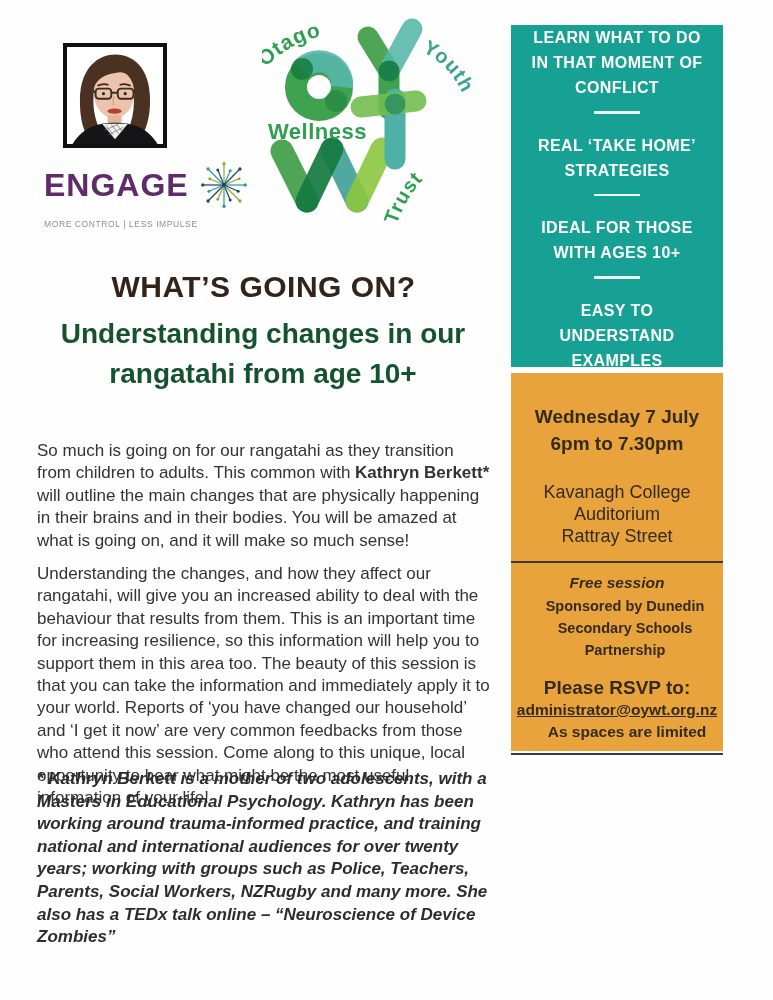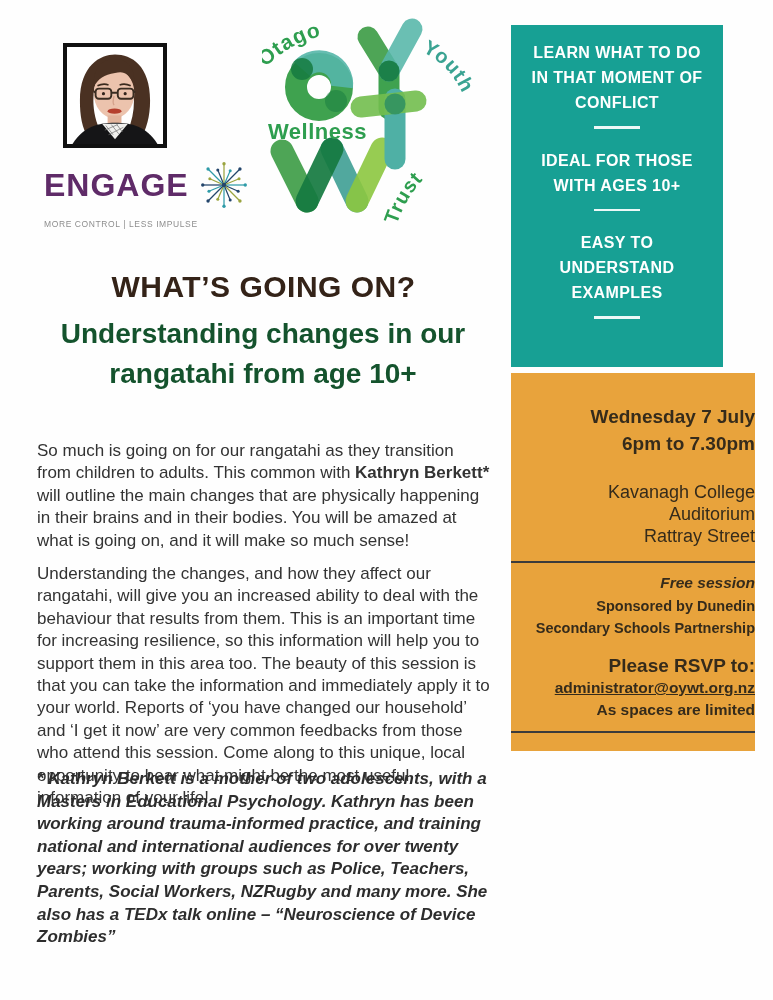--- a/index.html
+++ b/index.html
@@ -51,35 +51,35 @@
   .p2 { top:563px; }
   .footnote {
     position:absolute; left:37px; top:768px; width:458px;
     font-size:17px; line-height:22.6px; color:#2d2d2d;
     font-weight:bold; font-style:italic;
   }
 
   
   .teal-box {
     position:absolute; left:511px; top:25px; width:212px; height:342px;
-    background:#17a094; color:#fff; padding-top:15px; text-align:center;
+    background:#17a094; color:#fff; padding-top:0; text-align:center;
   }
   .hl-text {
     width:180px; margin:0 auto; font-size:16px; line-height:25px;
     font-weight:bold; letter-spacing:0.4px;
   }
   .hl-divider {
     width:46px; height:2.5px; background:rgba(255,255,255,0.92);
     margin:11px auto 19px auto;
   }
 
   
   .orange-box {
-    position:absolute; left:511px; top:373px; width:244px; height:378px;
-    background:#e8a33c; color:#352b1b; text-align:right; padding-top:30px;
+    position:absolute; left:511px; top:373px; width:212px; height:378px;
+    background:#e8a33c; color:#352b1b; text-align:center; padding-top:30px;
   }
   .ev-date { font-size:19px; font-weight:bold; line-height:27px; }
   .ev-venue-block { margin-top:24px; }
   .ev-venue { font-size:18px; font-weight:normal; line-height:22px; }
   .ev-divider { width:100%; height:2px; background:#3b3b3b; margin-top:14px; }
   .ev-free { margin-top:8px; font-size:15.5px; font-weight:bold; font-style:italic; line-height:24px; }
   .ev-sponsor { font-size:14.5px; font-weight:bold; line-height:22px;padding-left:16px; }
   .ev-rsvp-label { margin-top:16px; font-size:19px; font-weight:bold; line-height:22px; }
   .ev-email {
     display:inline-block; font-size:15.5px; font-weight:bold; line-height:22px;
@@ -211,20 +211,24 @@
   <p class="para p2">Understanding the changes, and how they affect our rangatahi, will give you an increased ability to deal with the behaviour that results from them.  This is an important time for increasing resilience, so this information will help you to support them in this area too.  The beauty of this session is that you can take the information and immediately apply it to your world.  Reports of ‘you have changed our household’ and ‘I get it now’ are very common feedbacks from those who attend this session.  Come along to this unique, local opportunity to hear what might be the most useful information of your life!</p>
 
   <p class="footnote">* Kathryn Berkett is a mother of two adolescents, with a Masters in Educational Psychology. Kathryn has been working around trauma-informed practice, and training national and international audiences for over twenty years; working with groups such as Police, Teachers, Parents, Social Workers, NZRugby and many more. She also has a TEDx talk online – “Neuroscience of Device Zombies”</p>
 
   <aside class="teal-box">
     <div class="hl-item">
       <div class="hl-text">LEARN WHAT TO DO IN THAT MOMENT OF CONFLICT</div>
       <div class="hl-divider"></div>
     </div>
     <div class="hl-item">
+      <div class="hl-text">REAL ‘TAKE HOME’ STRATEGIES</div>
+      <div class="hl-divider"></div>
+    </div>
+    <div class="hl-item">
       <div class="hl-text">IDEAL FOR THOSE WITH AGES 10+</div>
       <div class="hl-divider"></div>
     </div>
     <div class="hl-item">
       <div class="hl-text">EASY TO UNDERSTAND EXAMPLES</div>
       <div class="hl-divider"></div>
     </div>
   </aside>
 
   <aside class="orange-box">

